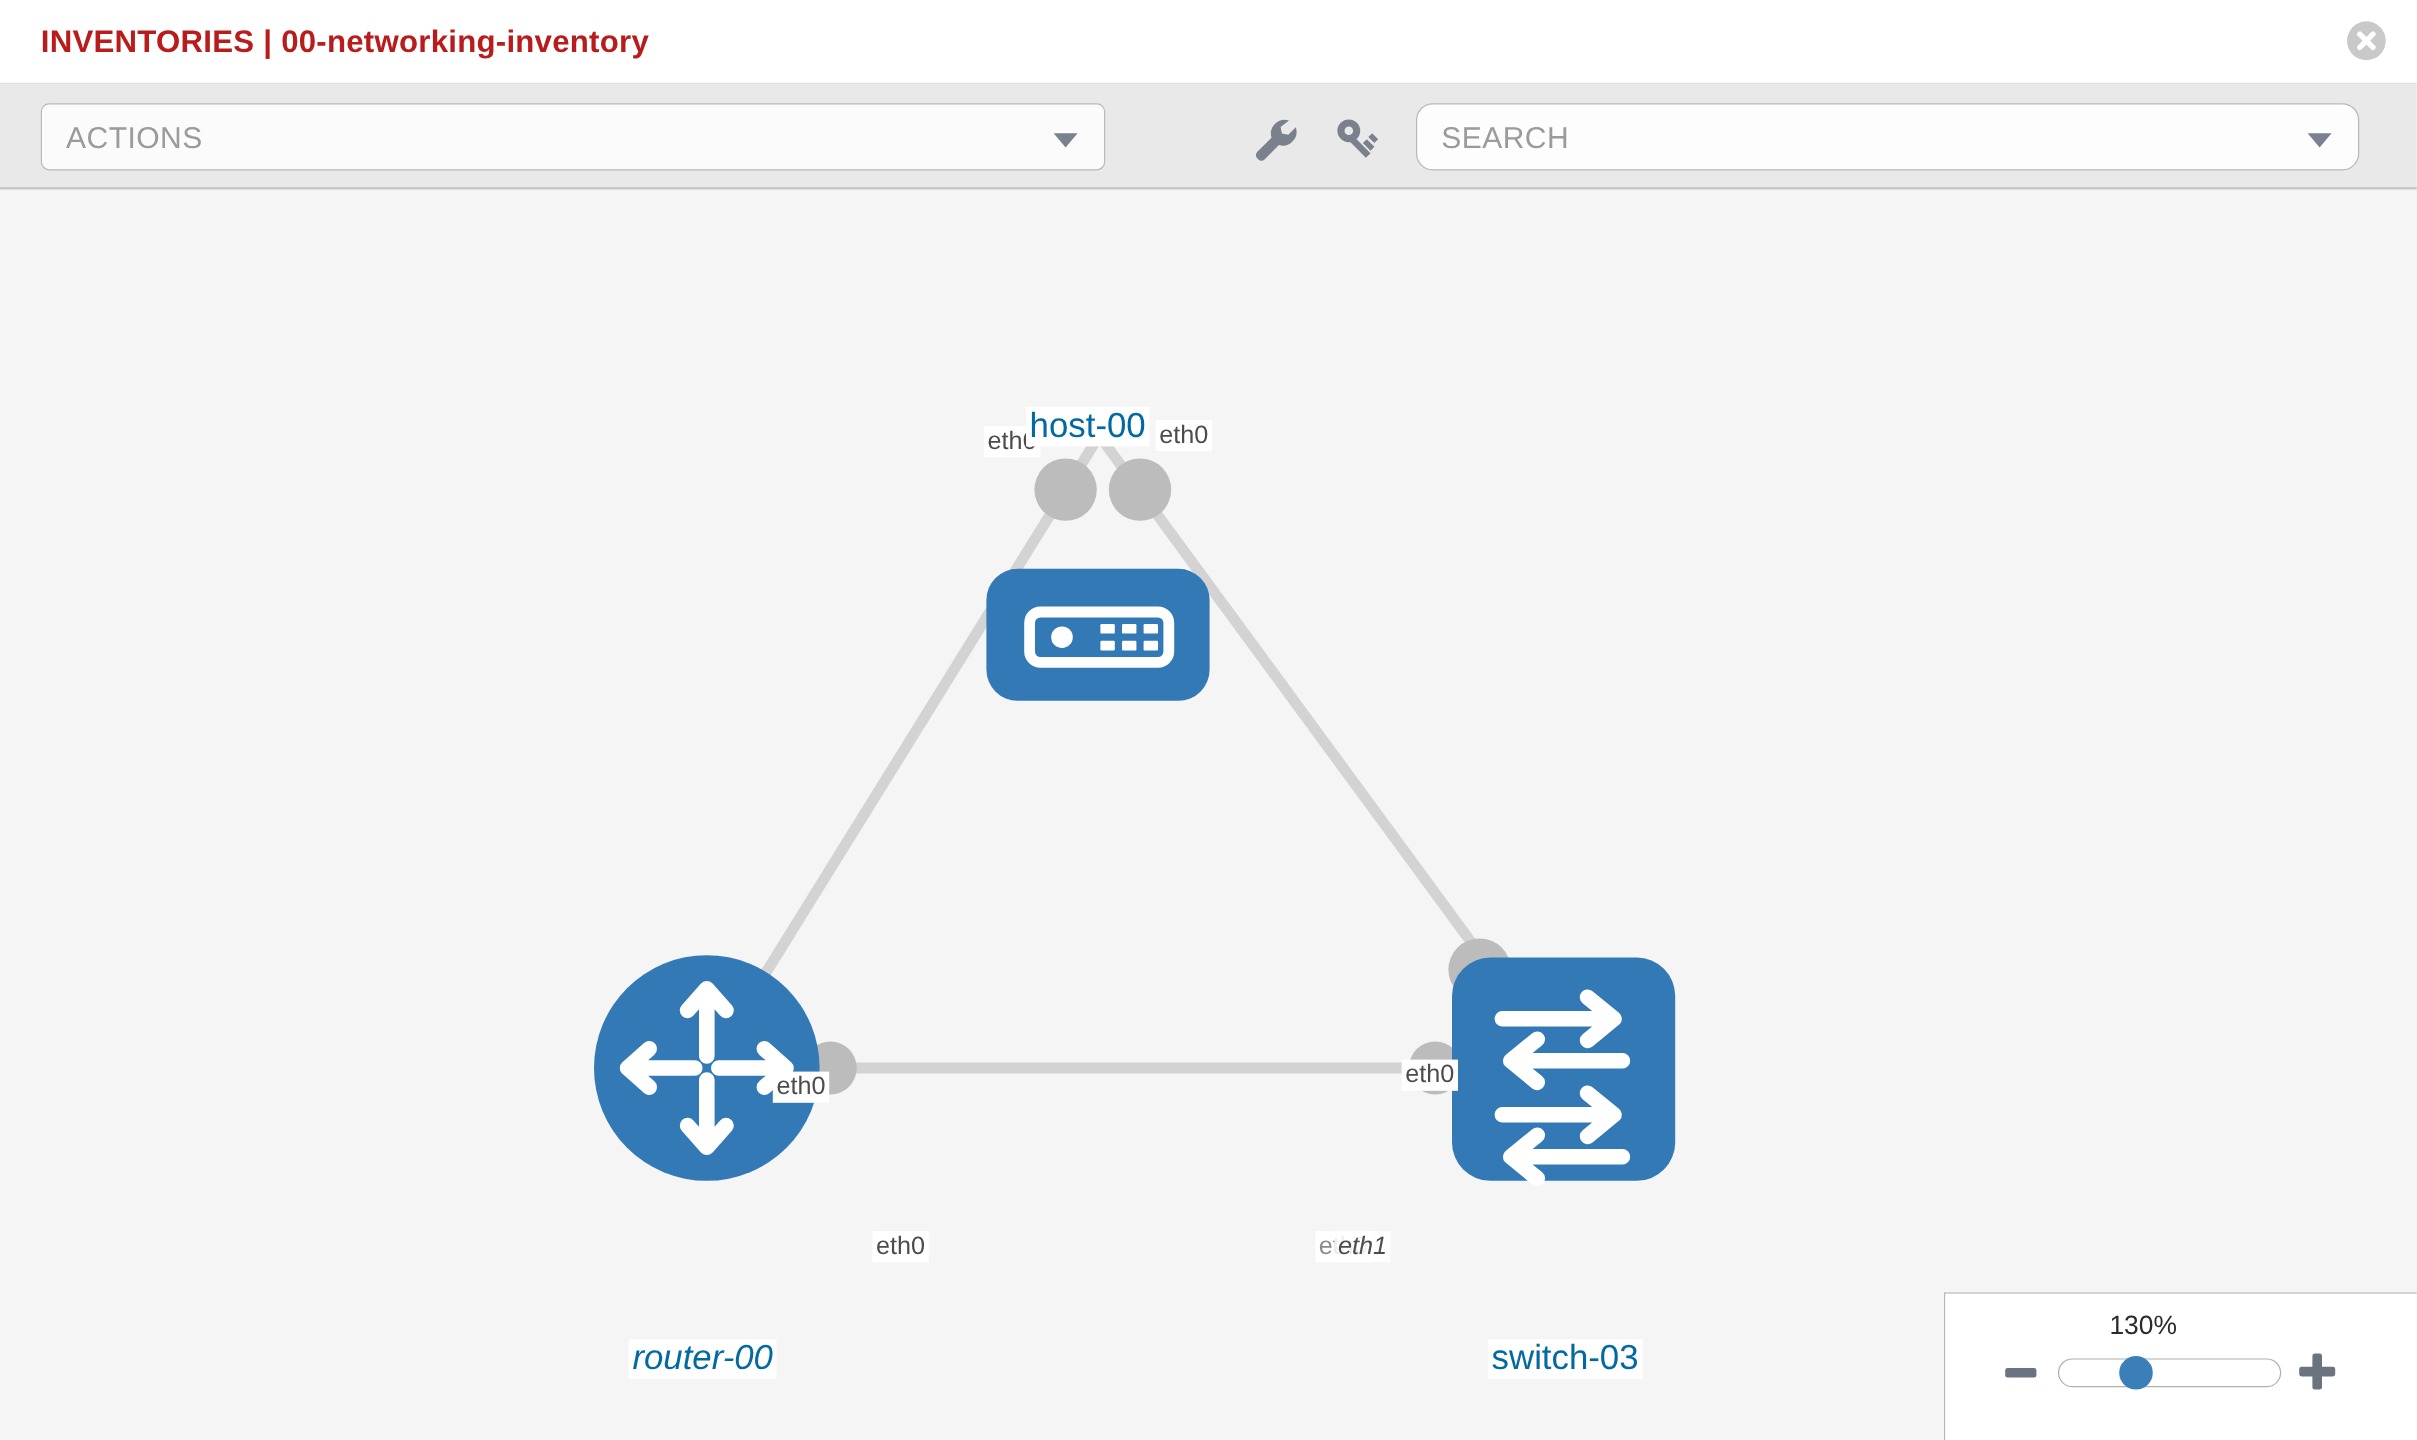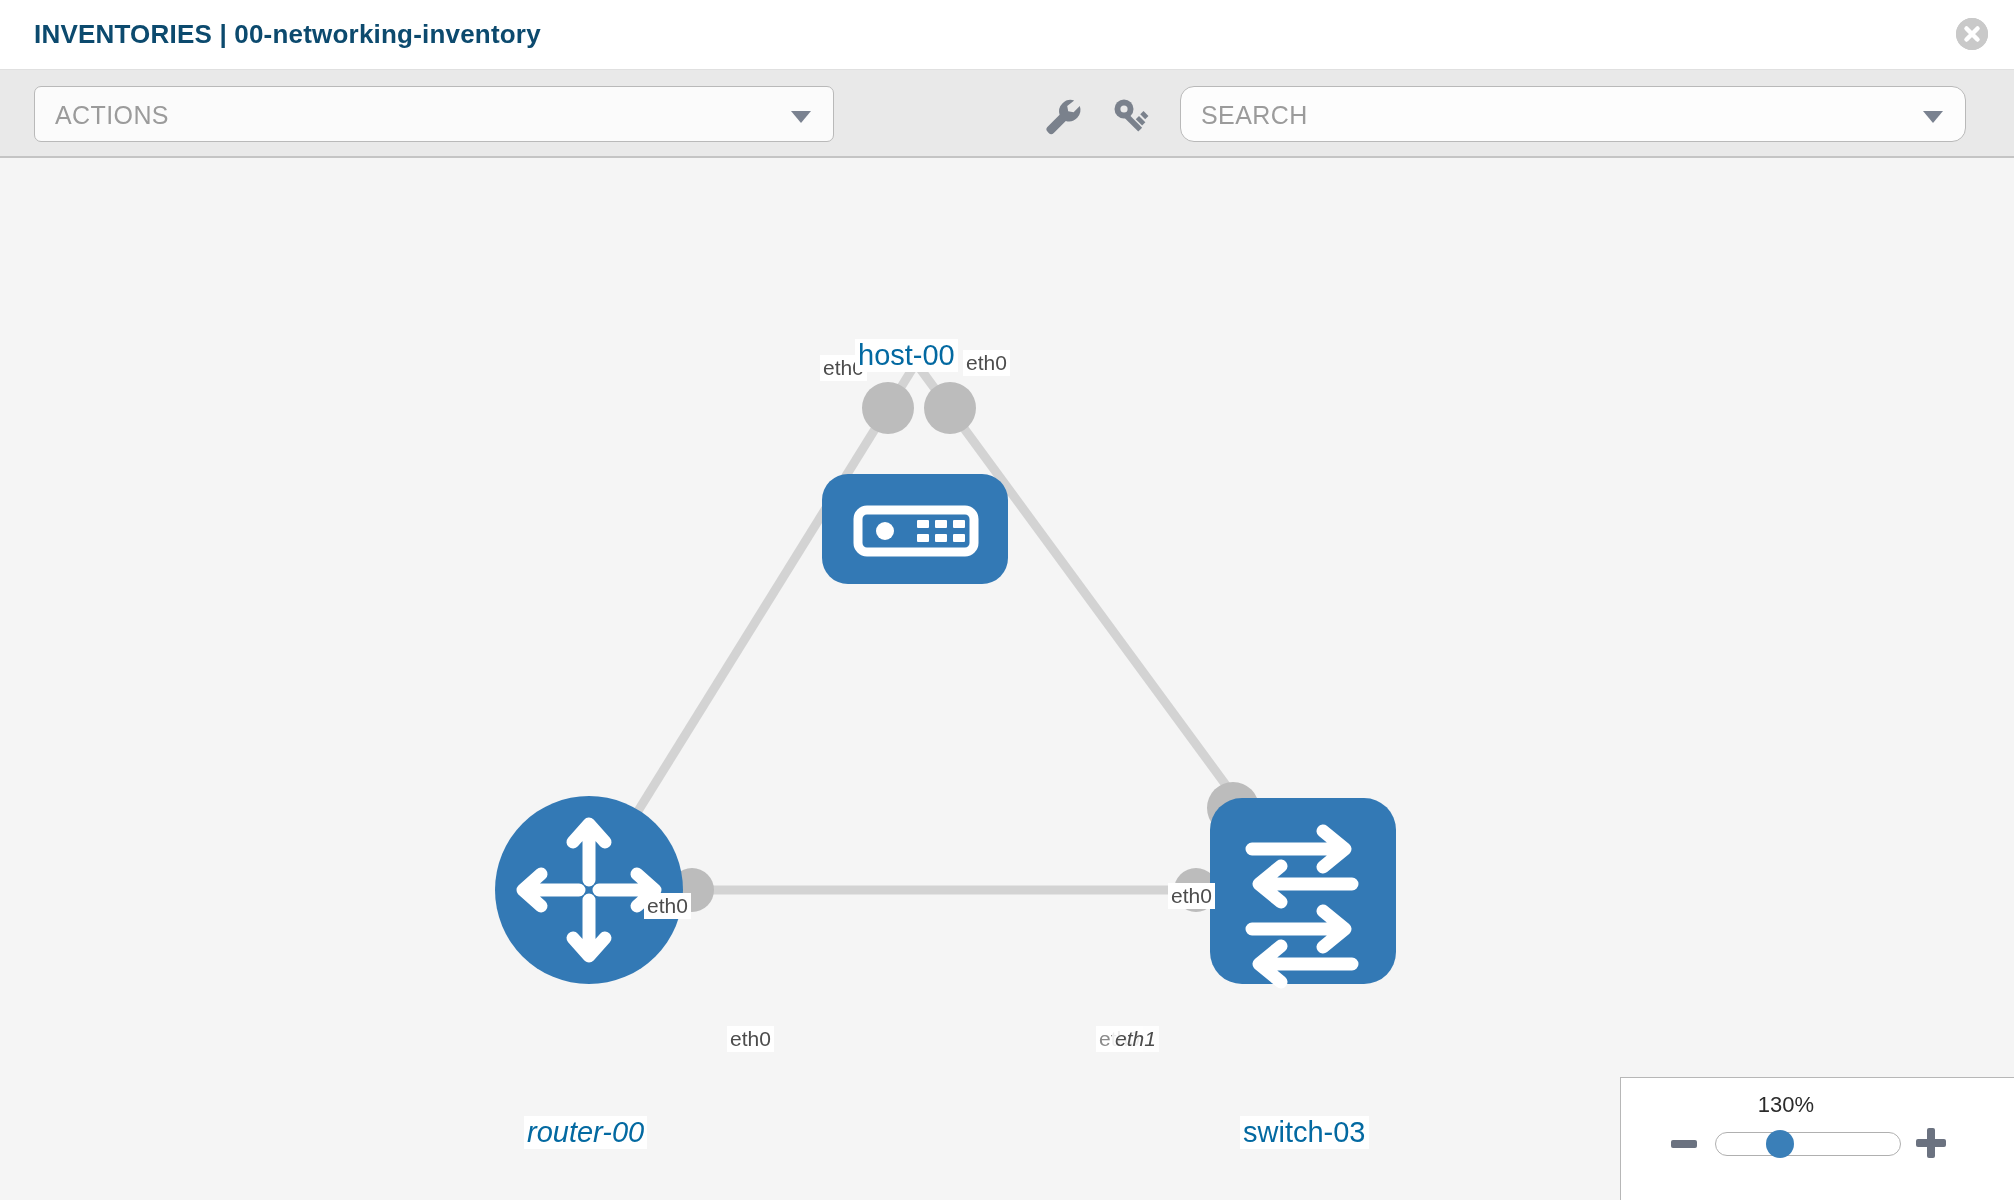--- a/index.html
+++ b/index.html
@@ -28,21 +28,21 @@
     background: #ffffff;
     border-bottom: 1px solid #e0e0e0;
     box-sizing: border-box;
   }
   .header-title {
     position: absolute;
     left: 34px;
     top: 19px;
     font-size: 26px;
     font-weight: bold;
-    color: #0c4a6e;
+    color: #b91c1c;
     letter-spacing: 0.2px;
     white-space: nowrap;
   }
   .close-btn {
     position: absolute;
     right: 26px;
     top: 18px;
     width: 32px;
     height: 32px;
     border-radius: 50%;
@@ -59,21 +59,21 @@
     height: 88px;
     background: #e9e9e9;
     border-bottom: 2px solid #c4c4c4;
     box-sizing: border-box;
   }
 
   .actions-select {
     position: absolute;
     left: 34px;
     top: 16px;
-    width: 800px;
+    width: 887px;
     height: 56px;
     background: #fbfbfb;
     border: 1px solid #b9b9b9;
     border-radius: 7px;
     box-sizing: border-box;
     cursor: pointer;
   }
   .actions-select .lbl {
     position: absolute;
     left: 20px;

